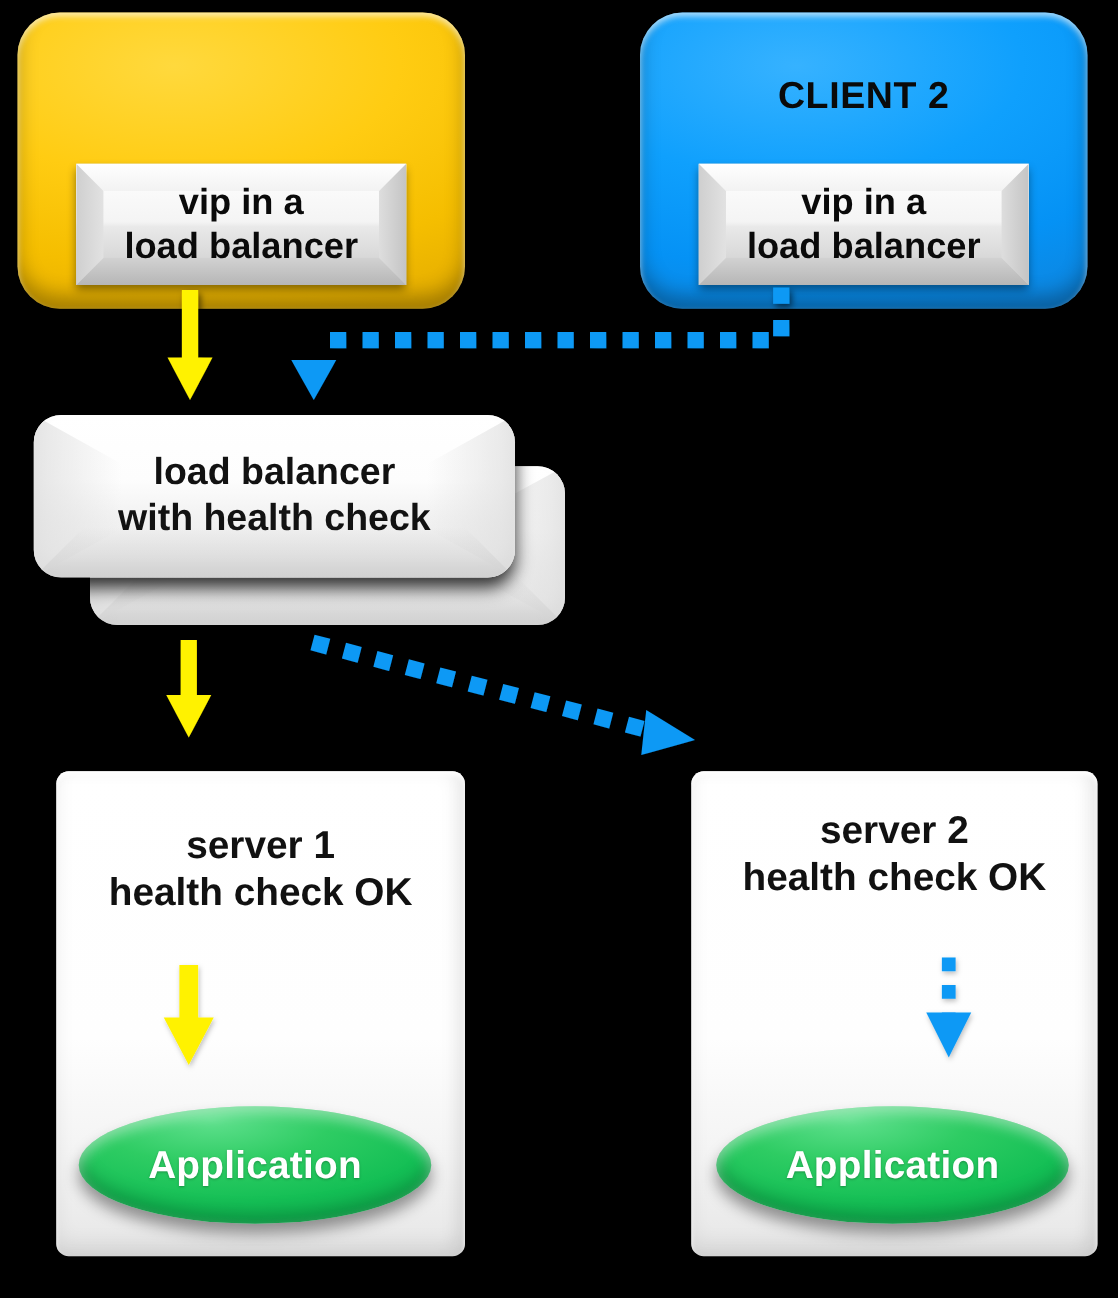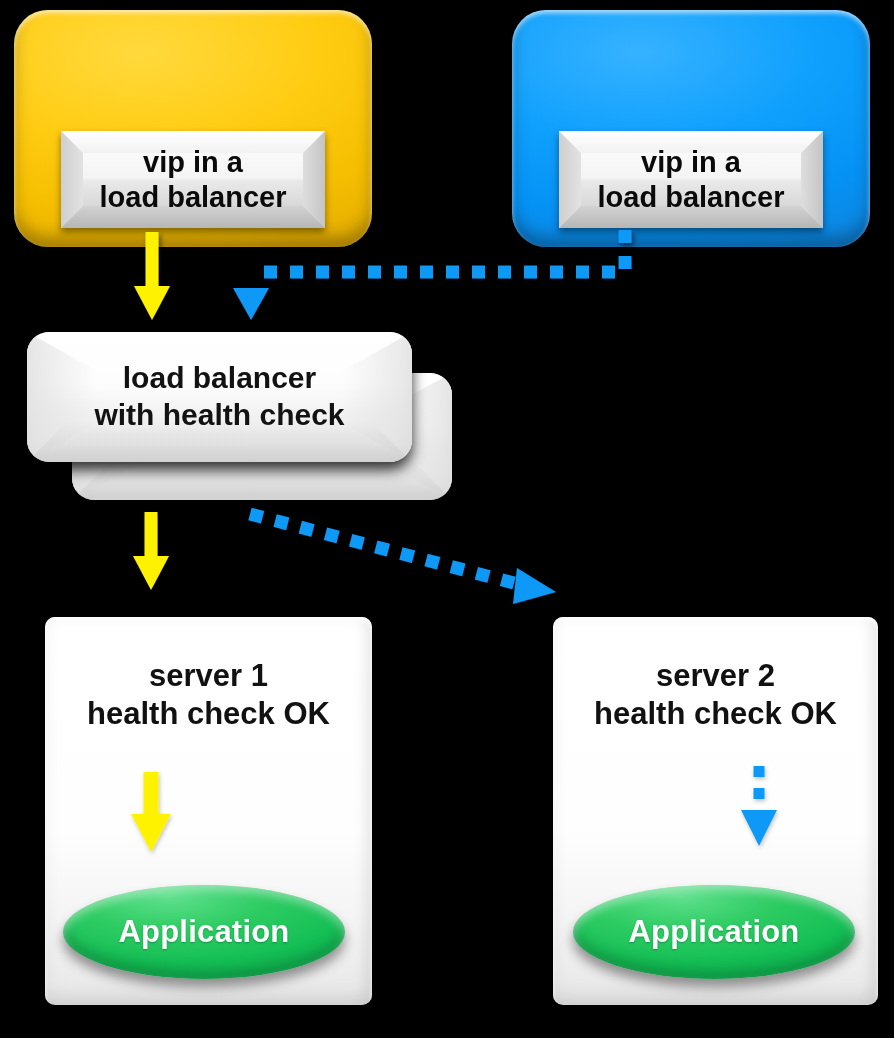--- a/index.html
+++ b/index.html
@@ -254,20 +254,21 @@
       <span class="facet-t"></span>
       <span class="facet-b"></span>
       <span class="facet-l"></span>
       <span class="facet-r"></span>
       <div class="vip-text">vip in a
 load balancer</div>
     </div>
   </div>
 
   <div class="card client blue" style="left:512px; top:10px; width:358px; height:237px;">
+    <div class="client-title" style="top:50px;">CLIENT 2</div>
     <div class="vip-plate" style="left:47px; top:121px; width:264px; height:97px;">
       <div class="bevel"></div>
       <span class="facet-t"></span>
       <span class="facet-b"></span>
       <span class="facet-l"></span>
       <span class="facet-r"></span>
       <div class="vip-text">vip in a
 load balancer</div>
     </div>
   </div>
@@ -292,20 +293,20 @@
 
   <div class="card server" style="left:45px; top:617px; width:327px; height:388px;">
     <div class="server-title" style="top:40px;">server 1
 health check OK</div>
     <div class="app-ellipse" style="left:18px; top:268px; width:282px; height:94px;">
       <span class="app-label">Application</span>
     </div>
   </div>
 
   <div class="card server" style="left:553px; top:617px; width:325px; height:388px;">
-    <div class="server-title" style="top:40px;text-align:center;">server 2
+    <div class="server-title" style="top:28px;text-align:center;">server 2
 health check OK</div>
     <div class="app-ellipse" style="left:20px; top:268px; width:282px; height:94px;">
       <span class="app-label">Application</span>
     </div>
   </div>
 
 </div>
 
 </body></html>

